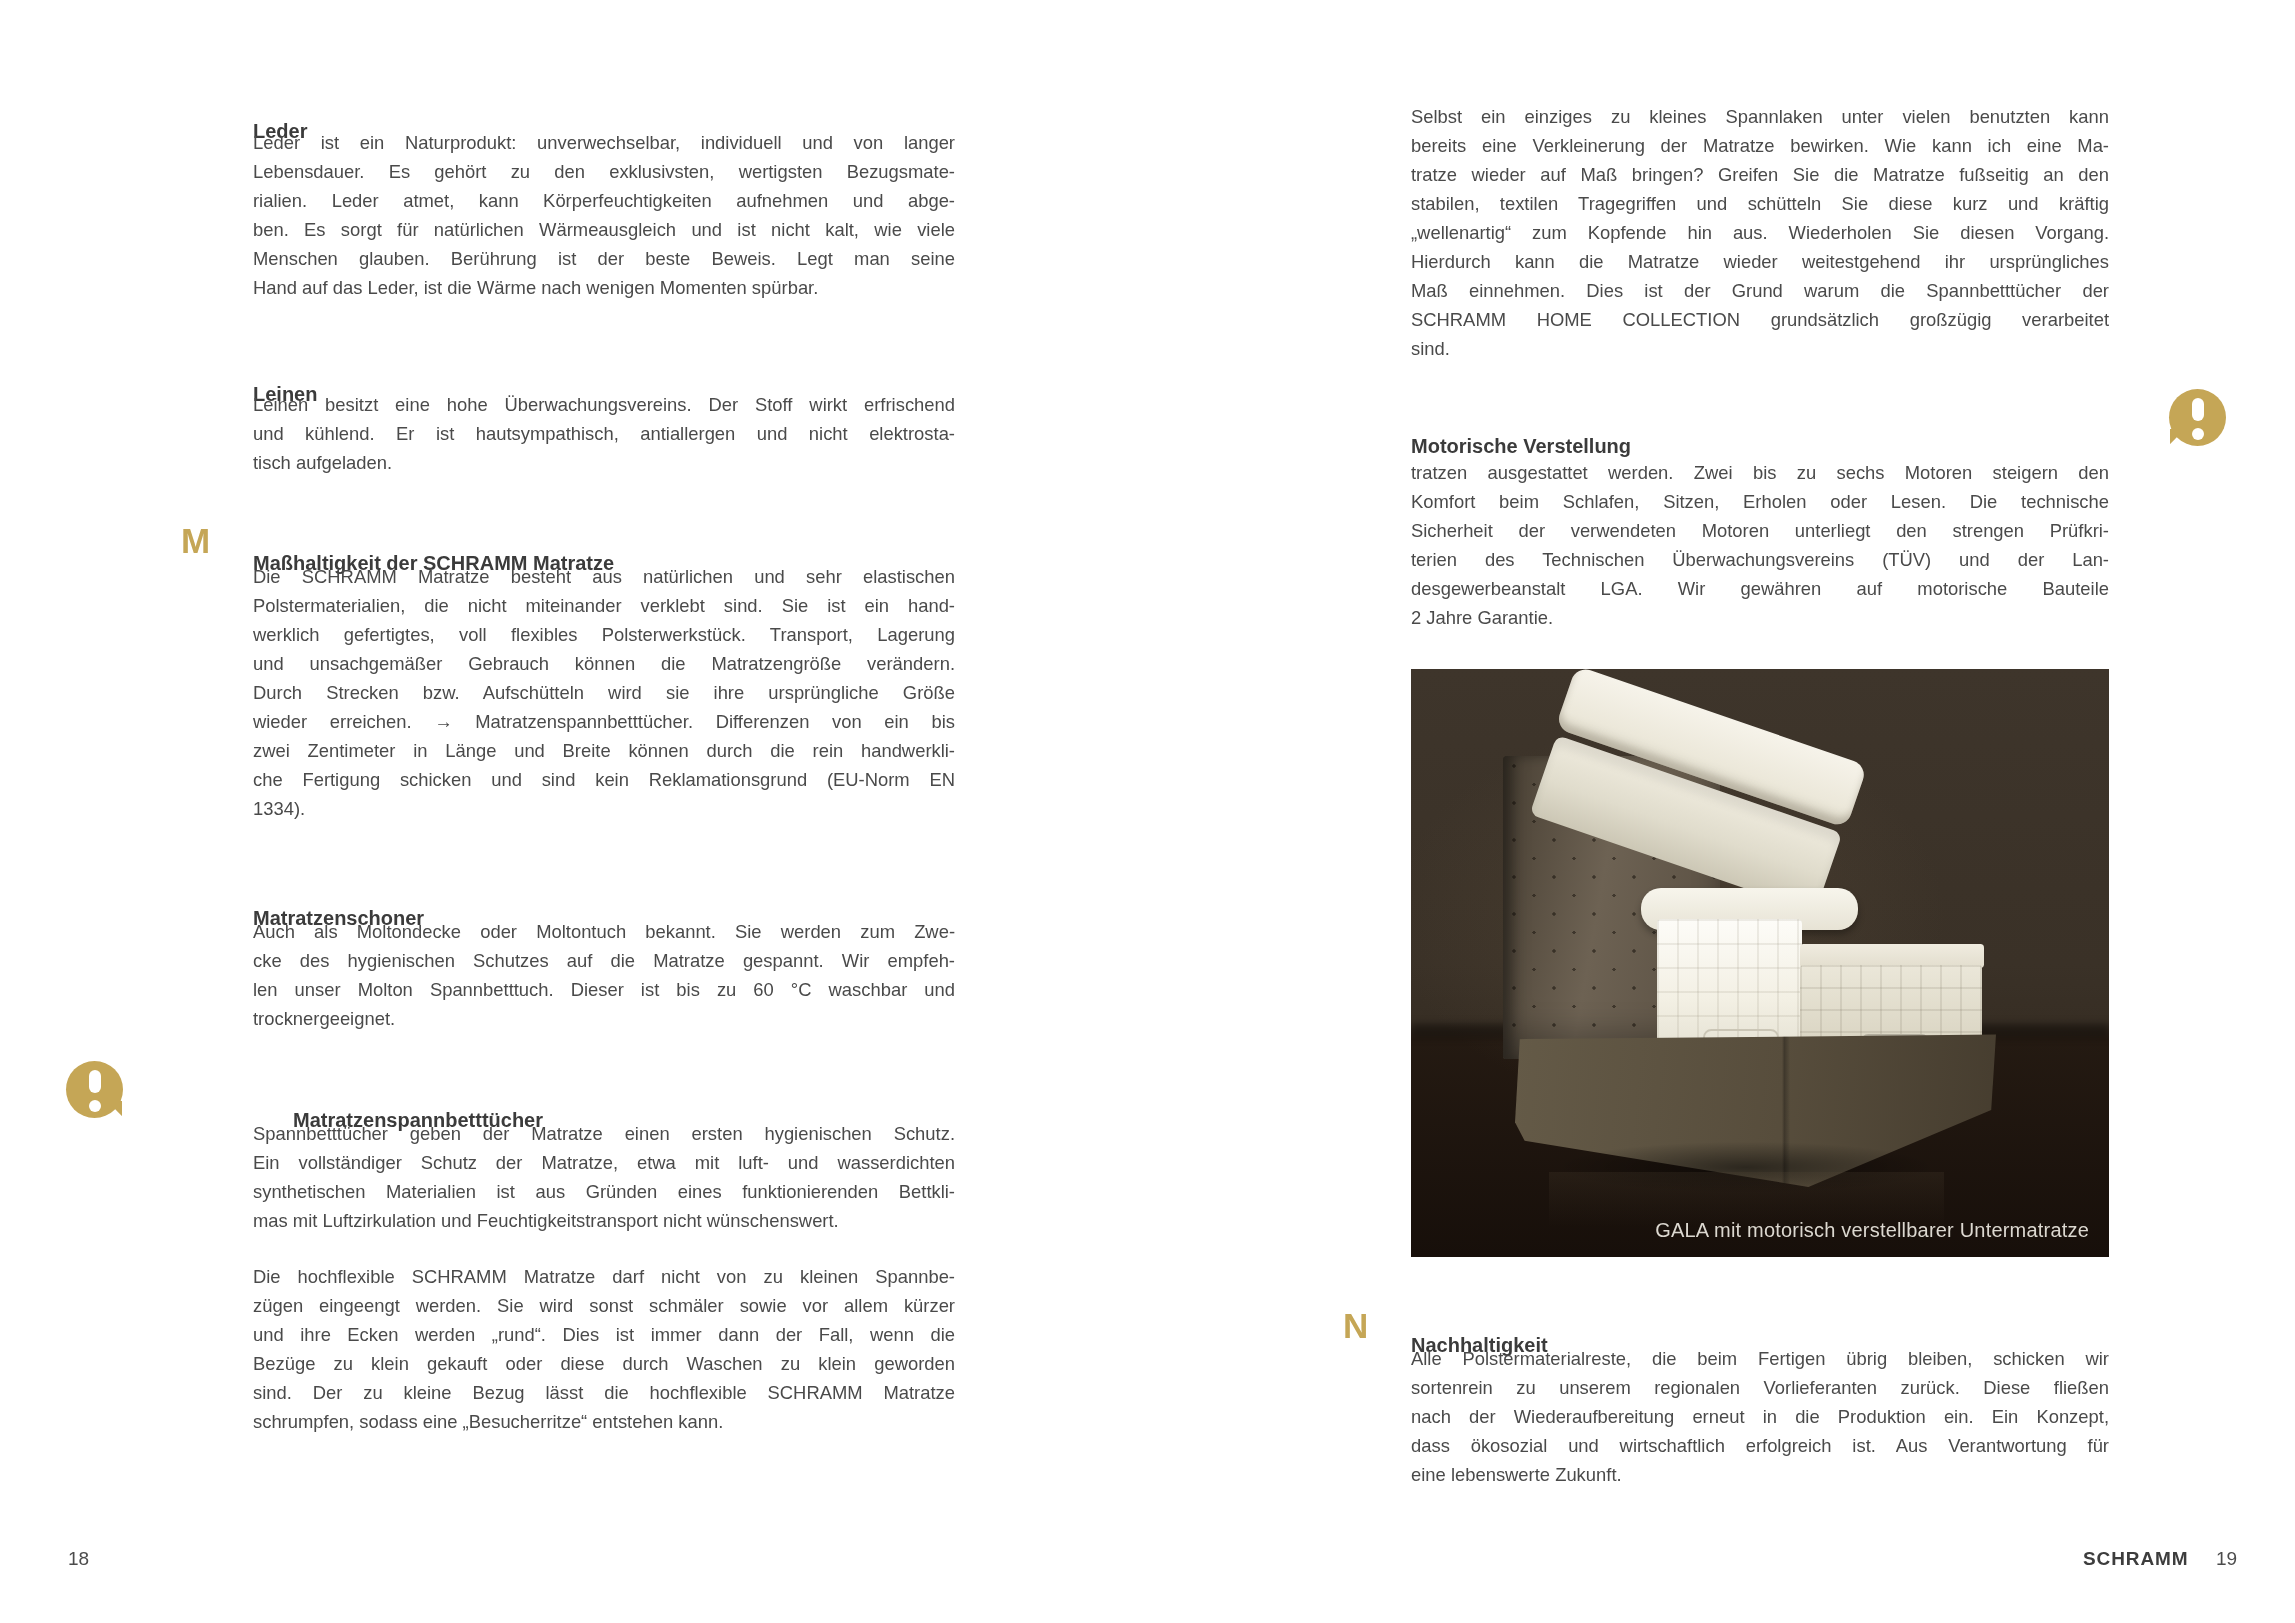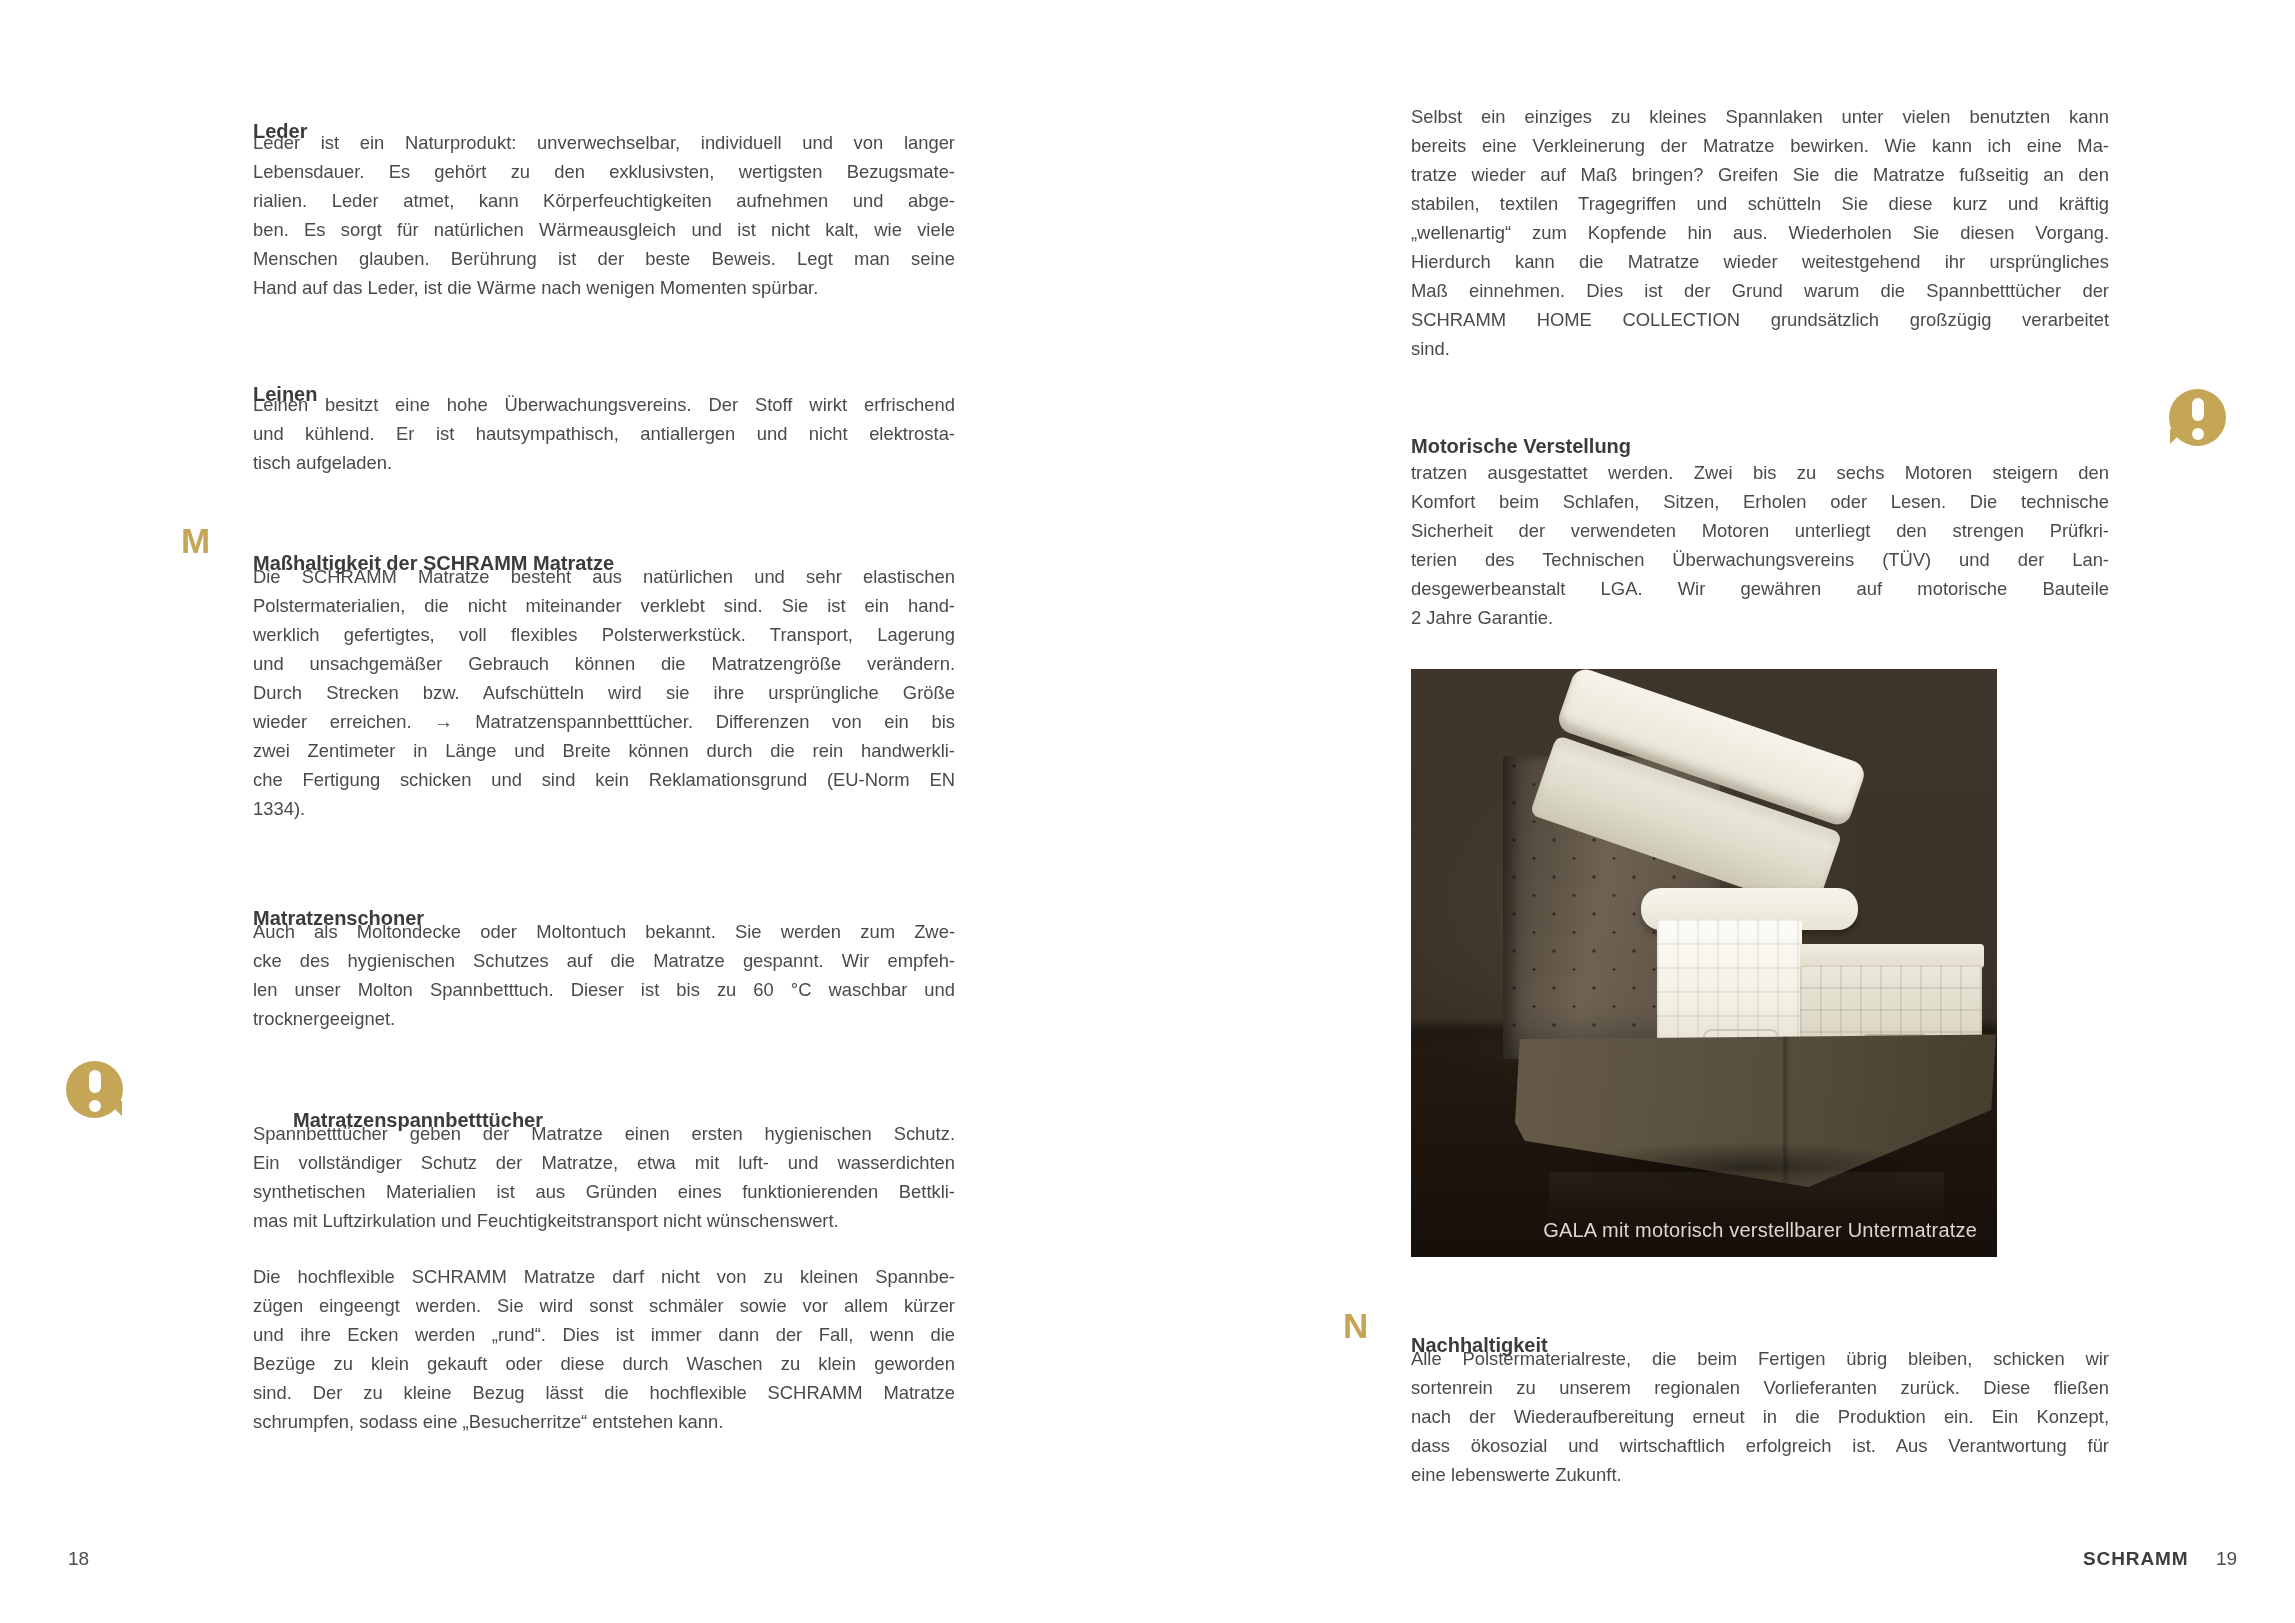--- a/index.html
+++ b/index.html
@@ -38,21 +38,21 @@
   .note-icon .dot {
     position:absolute; left:50%; transform:translateX(-50%);
     top:39px; width:12px; height:12px; border-radius:50%; background:#ffffff;
   }
   .footer-num { position:absolute; font-size:19px; color:#4c4c4c;text-align:right; }
   .footer-right { position:absolute; left:2083px; top:1548px; display:flex; gap:27.5px; align-items:baseline; }
   .footer-brand { font-size:19px; font-weight:bold; letter-spacing:0.9px; color:#3d3d3d; }
 
   
   .photo {
-    position:absolute; left:1411px; top:669px; width:586px; height:588px;
+    position:absolute; left:1411px; top:669px; width:698px; height:588px;
     overflow:hidden;
     background:linear-gradient(180deg,#3e352b 0%,#3a3127 50%,#372e24 60%,#241a12 63%,#170f0a 100%);
   }
   .photo * { position:absolute; }
   .wall-glow {
     left:0; top:0; width:100%; height:100%;
     background:radial-gradient(ellipse 395px 275px at 37% 42%, rgba(99,84,63,0.35), rgba(0,0,0,0) 70%);
   }
   .floor-line { left:0; top:354px; width:100%; height:14.7px; background:rgba(0,0,0,0.30); filter:blur(3.7px); }
   .headboard {

